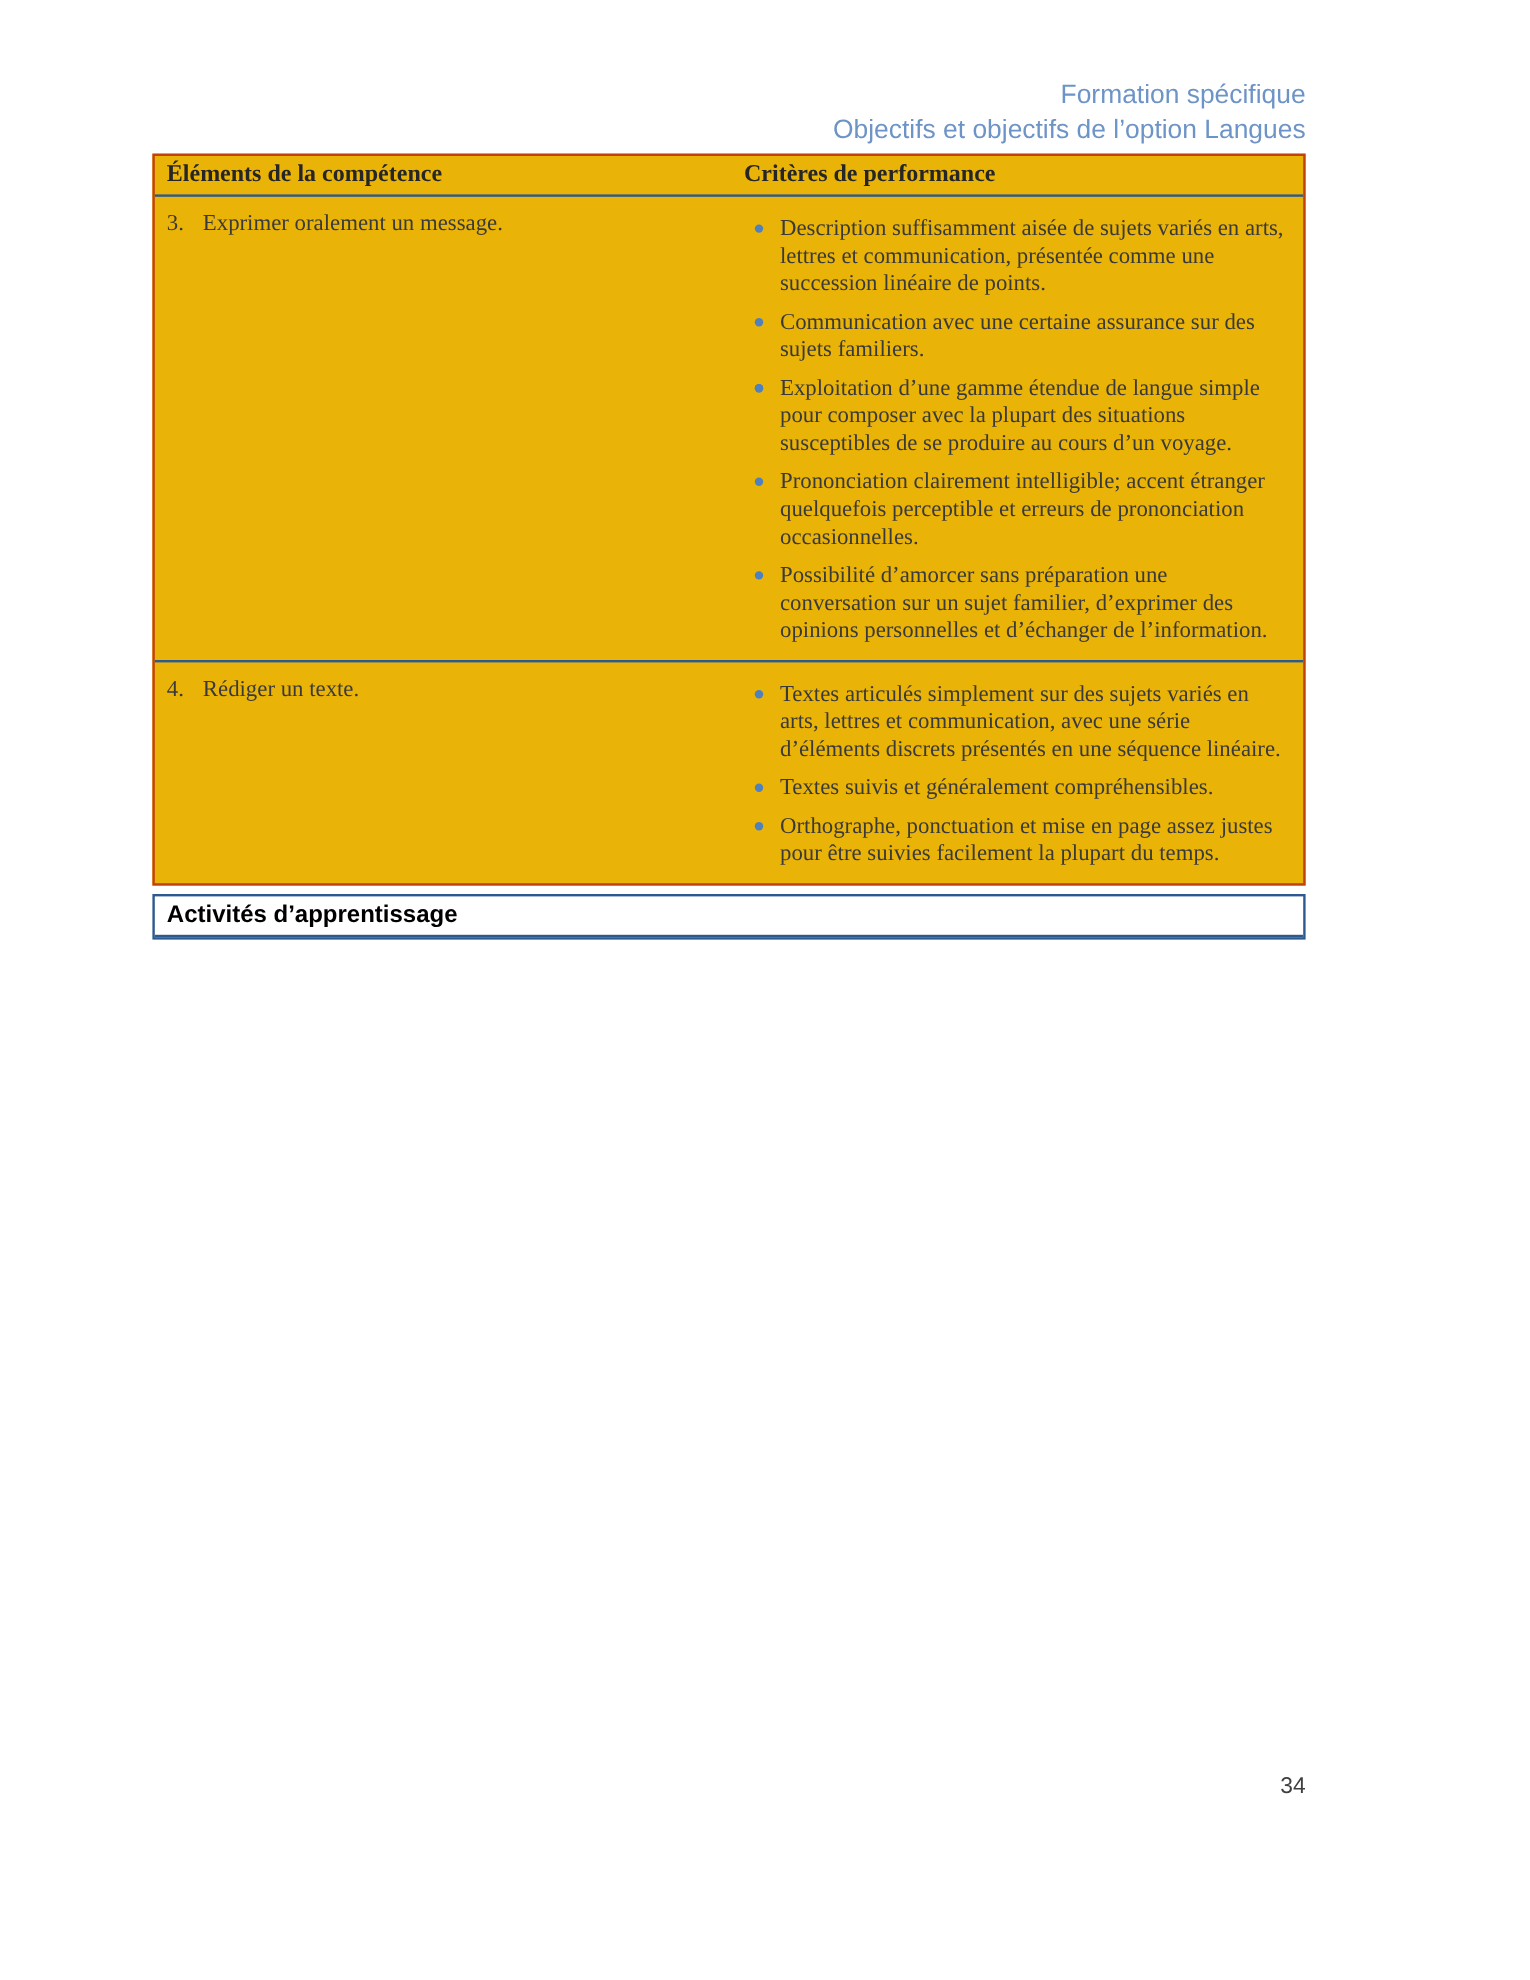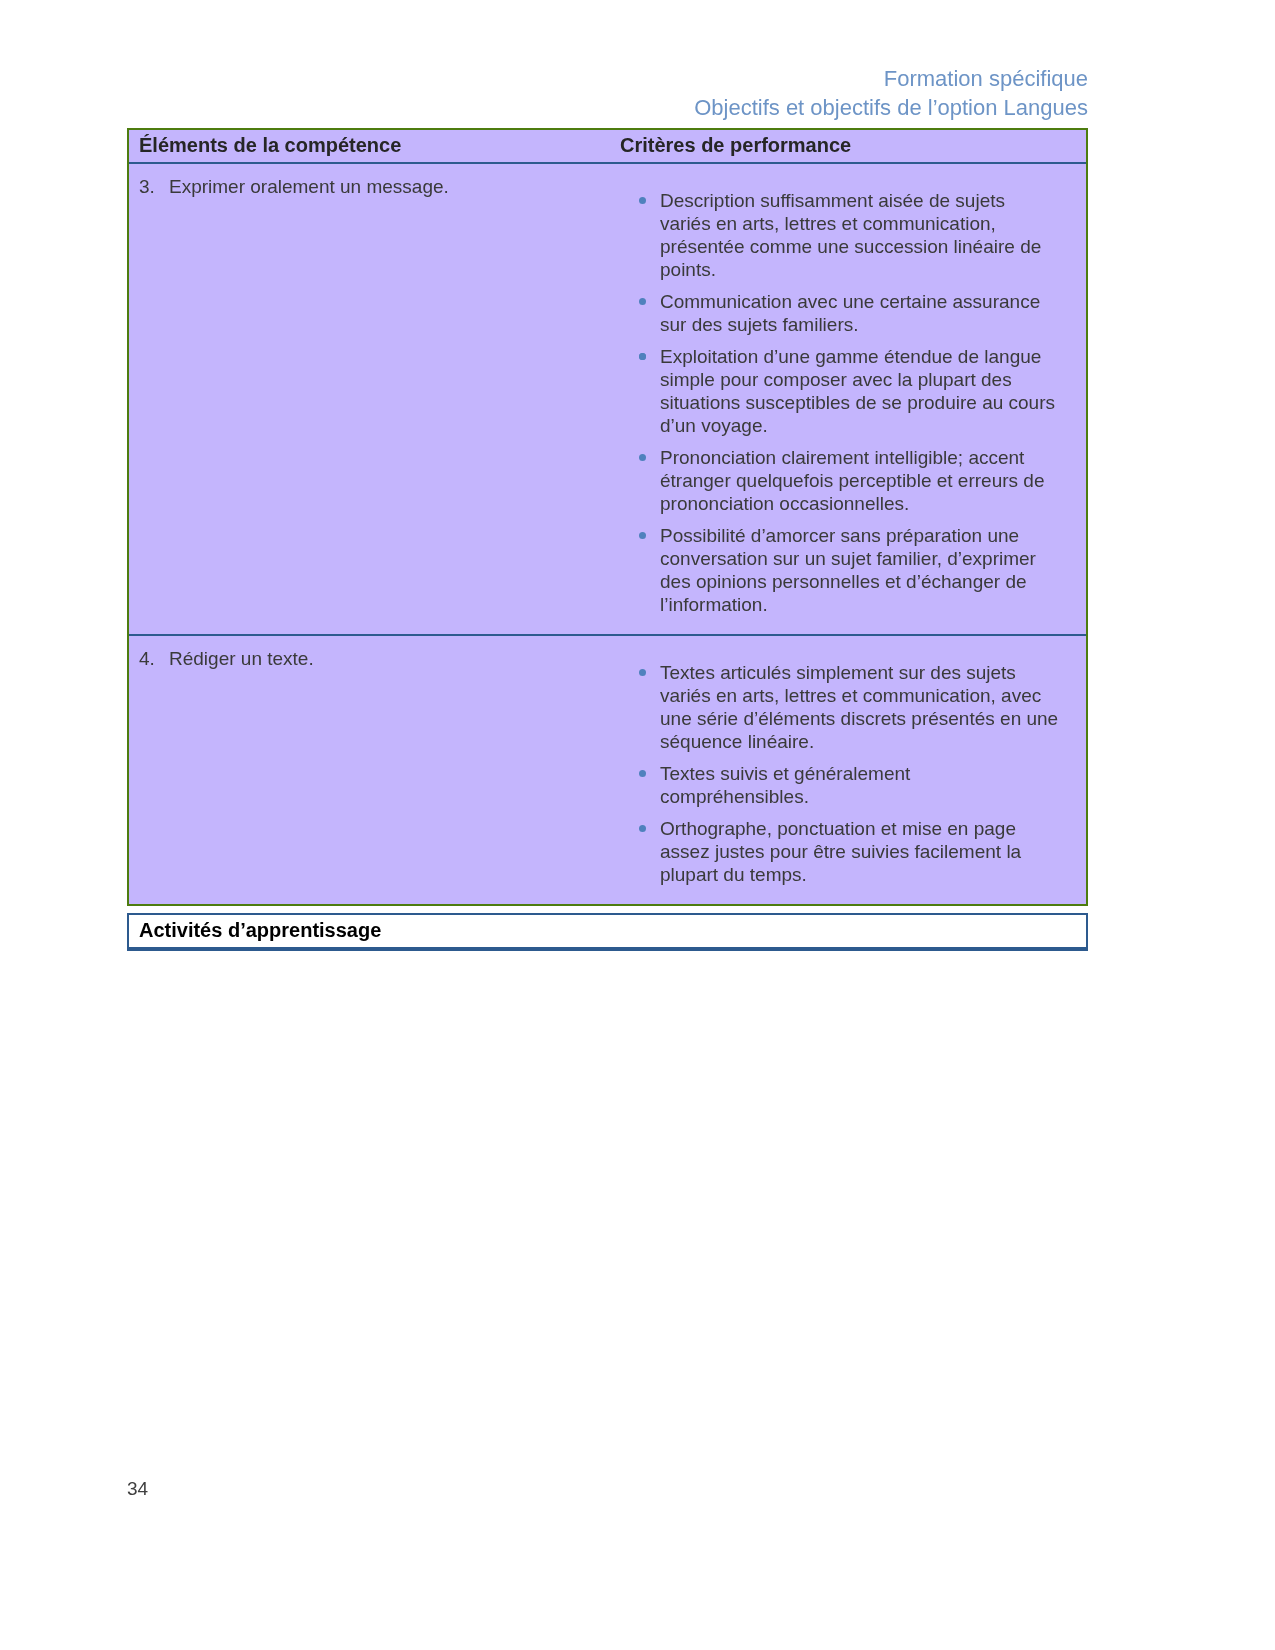--- a/index.html
+++ b/index.html
@@ -32,22 +32,23 @@
 
   
   .content-col {
     position: absolute;
     left: 127px;
     top: 128px;
     width: 961px;
   }
 
   .main-table {
-    border: 2px solid #4d7c0f;
-    background: #c4b5fd;
+    border: 2px solid #c2410c;
+    background: #eab308;
+    font-family: Liberation Serif, serif;
   }
   .t-header {
     display: flex;
     border-bottom: 2px solid #2d5a8e;
   }
   .th {
     font-weight: bold;
     color: #262626;
     font-size: 20px;
     padding: 4px 10px 5px 10px;
@@ -64,21 +65,21 @@
     line-height: 23px;
     display: flex;
     align-items: flex-start;
     color: #3a3a3a;
   }
   .num { width: 30px; flex: 0 0 30px; }
 
   .criteria-cell { padding: 11px 12px 4px 6px; }
   ul.criteria {
     list-style: none;
-    margin: 14px;
+    margin: 4px;
     padding: 0;
   }
   ul.criteria li {
     position: relative;
     padding-left: 30px;
     font-size: 19px;
     line-height: 23px;
     margin-bottom: 9px;
     color: #3a3a3a;
   }
@@ -113,21 +114,21 @@
   }
   .prec-label { width: 125px; flex: 0 0 125px; }
   .prec-content { flex: 1; }
   .prec-content p { margin: 0; }
 
   .page-number {
     position: absolute;
     top: 1478px;
     left: 127px;
     width: 961px;
-    text-align: left;
+    text-align: right;
     font-size: 19px;
     color: #3f3f3f;
   }
 </style>
 </head>
 <body>
 
 <div class="page">
 
   <div class="doc-header">

